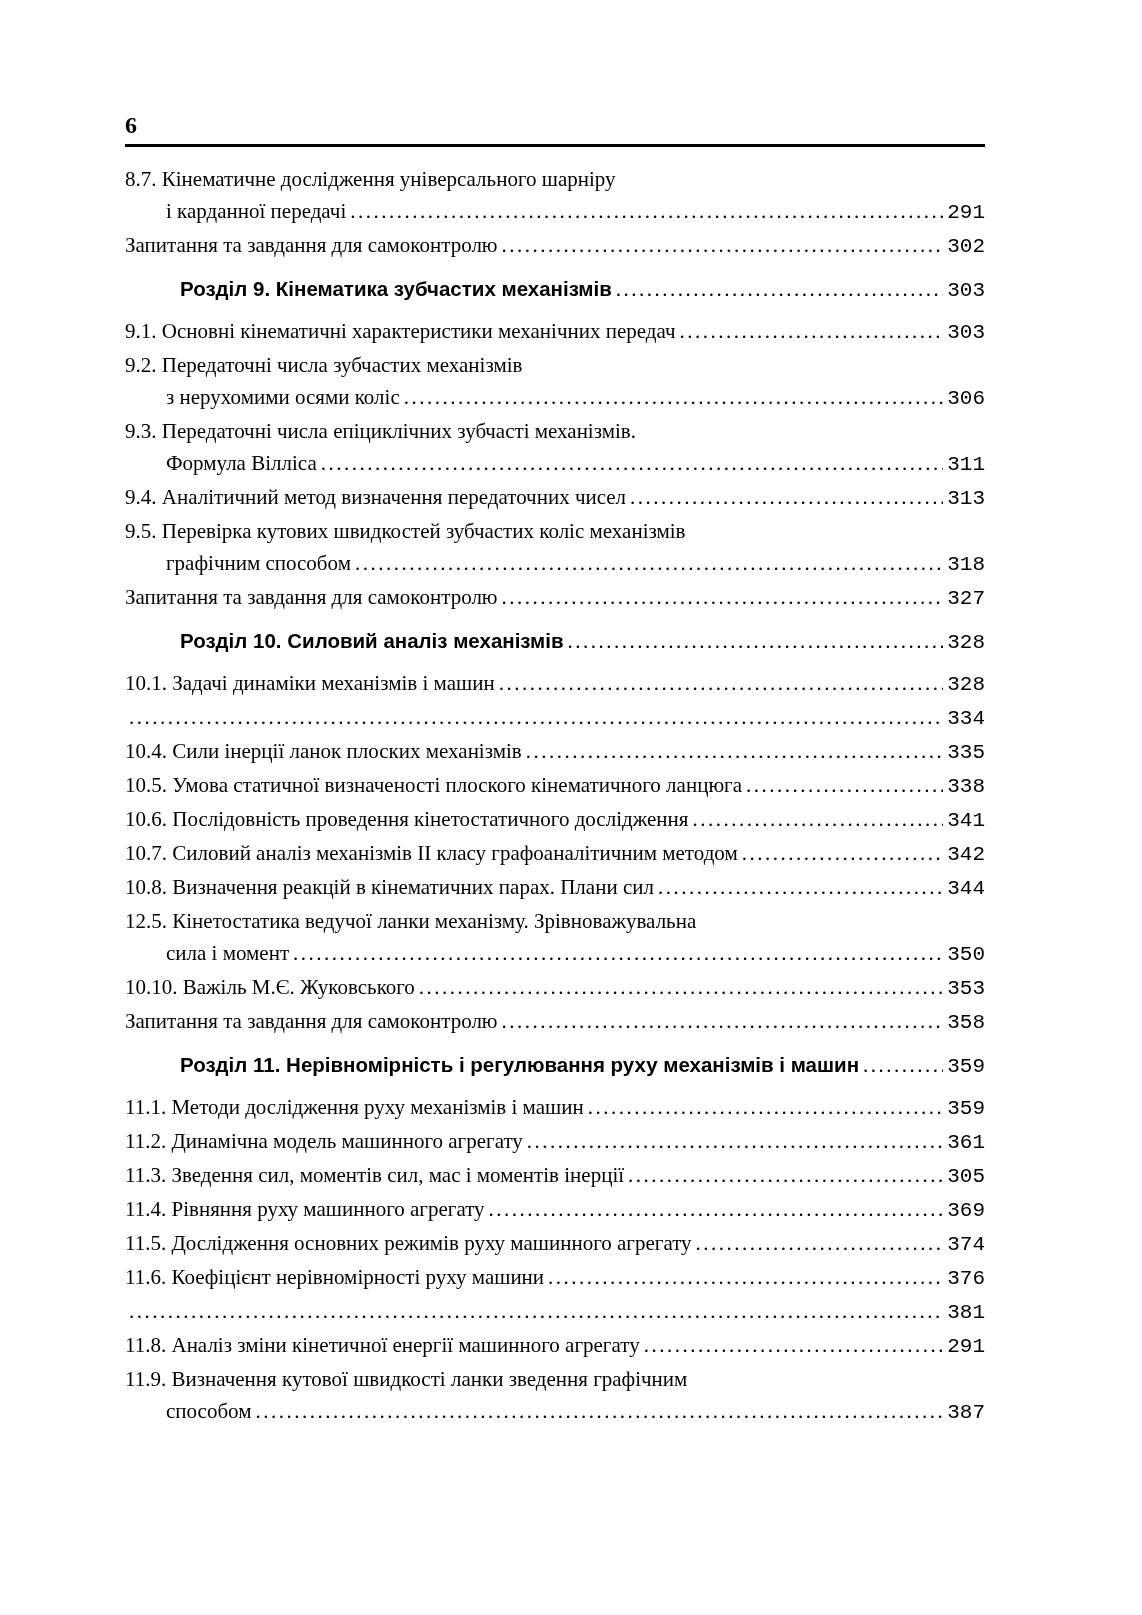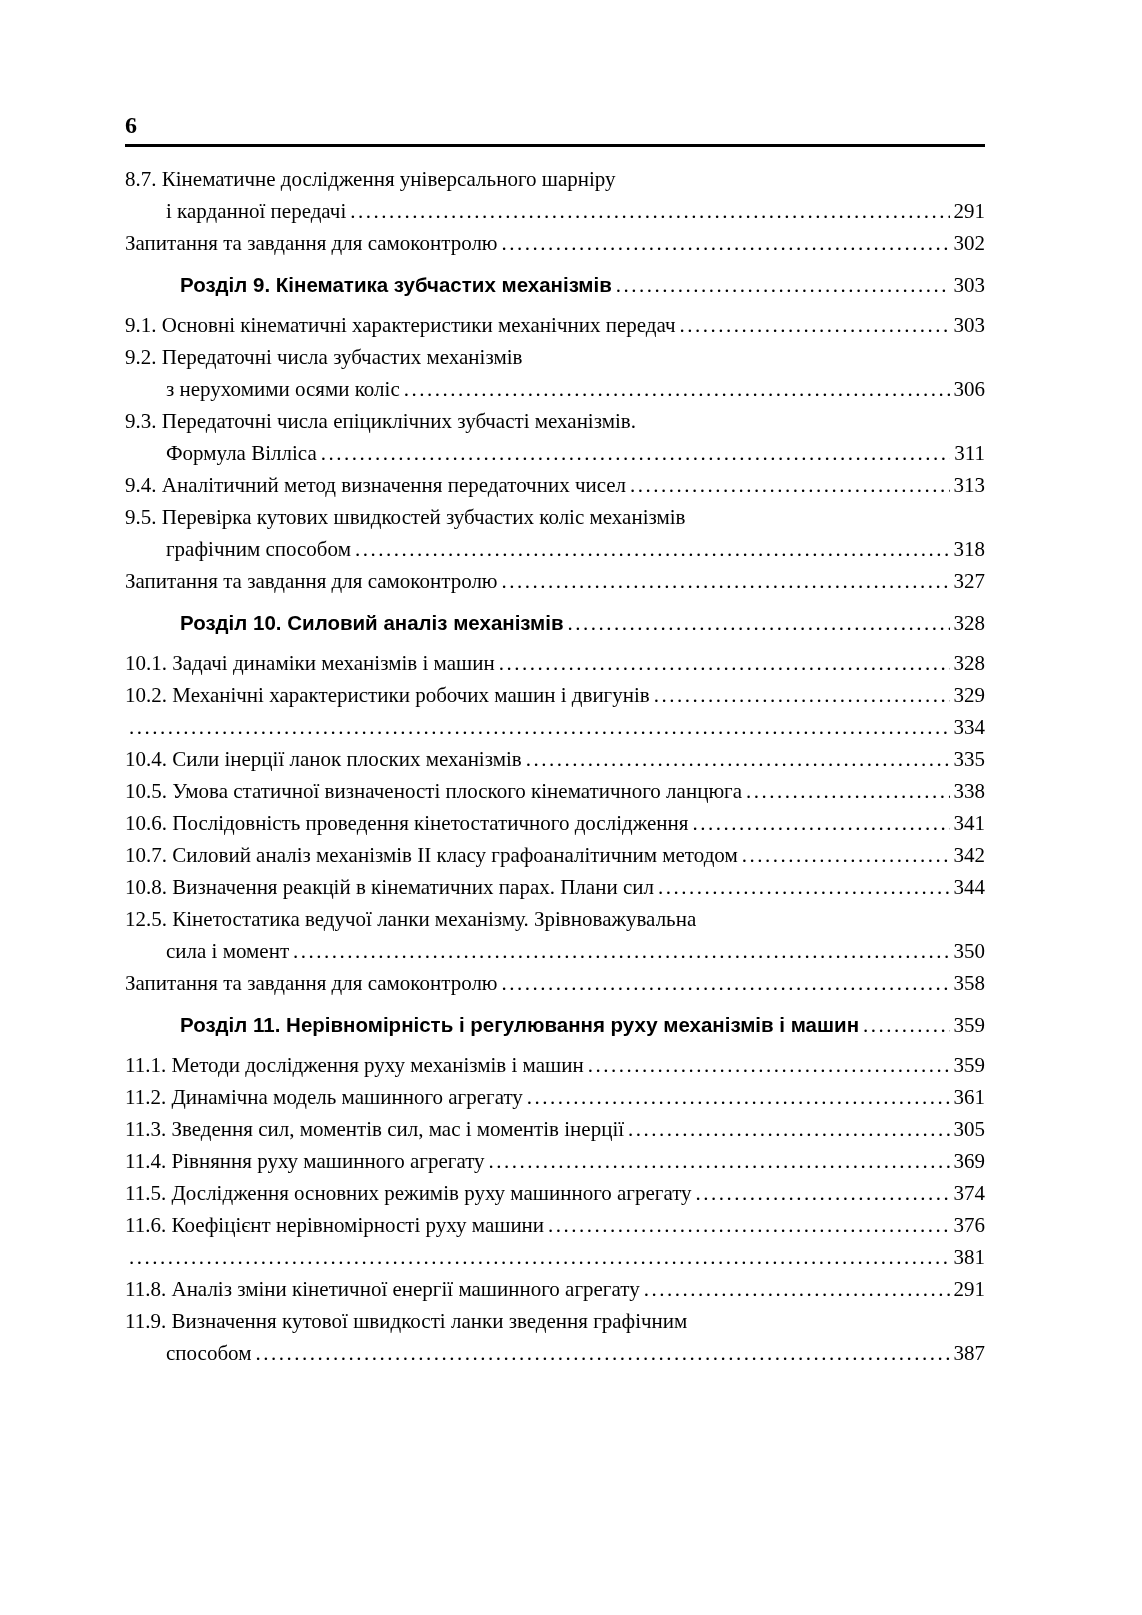--- a/index.html
+++ b/index.html
@@ -70,21 +70,21 @@
     font-family: "Liberation Serif", serif;
     font-weight: normal;
     font-size: 21px;
     letter-spacing: 2.5px;
   }
   .dots::after {
     content: "........................................................................................................................................................................";
   }
   .pagenum {
     white-space: nowrap;
-    font-family: Liberation Serif, serif;
+    font-family: Liberation Mono, monospace;
     font-weight: normal;
     font-size: 21px;
     text-align: right;
   }
 </style>
 </head>
 <body>
 
 <div class="sheet">
   <div class="folio">6</div>
@@ -174,27 +174,20 @@
       </div>
       <div class="entry normal">
         <div class="line">
           <span class="text">10.1. Задачі динаміки механізмів і машин</span>
           <span class="dots"></span>
           <span class="pagenum">328</span>
         </div>
       </div>
       <div class="entry normal">
         <div class="line">
-          <span class="text">10.2. Механічні характеристики робочих машин і двигунів</span>
-          <span class="dots"></span>
-          <span class="pagenum">329</span>
-        </div>
-      </div>
-      <div class="entry normal">
-        <div class="line">
           <span class="dots"></span>
           <span class="pagenum">334</span>
         </div>
       </div>
       <div class="entry normal">
         <div class="line">
           <span class="text">10.4. Сили інерції ланок плоских механізмів</span>
           <span class="dots"></span>
           <span class="pagenum">335</span>
         </div>
@@ -228,20 +221,27 @@
         </div>
       </div>
       <div class="entry normal">
         <div class="line">
           <span class="text">12.5. Кінетостатика ведучої ланки механізму. Зрівноважувальна</span>
         </div>
         <div class="line cont">
           <span class="text">сила і момент</span>
           <span class="dots"></span>
           <span class="pagenum">350</span>
+        </div>
+      </div>
+      <div class="entry normal">
+        <div class="line">
+          <span class="text">10.10. Важіль М.Є. Жуковського</span>
+          <span class="dots"></span>
+          <span class="pagenum">353</span>
         </div>
       </div>
       <div class="entry normal">
         <div class="line">
           <span class="text">Запитання та завдання для самоконтролю</span>
           <span class="dots"></span>
           <span class="pagenum">358</span>
         </div>
       </div>
       <div class="entry chapter">

